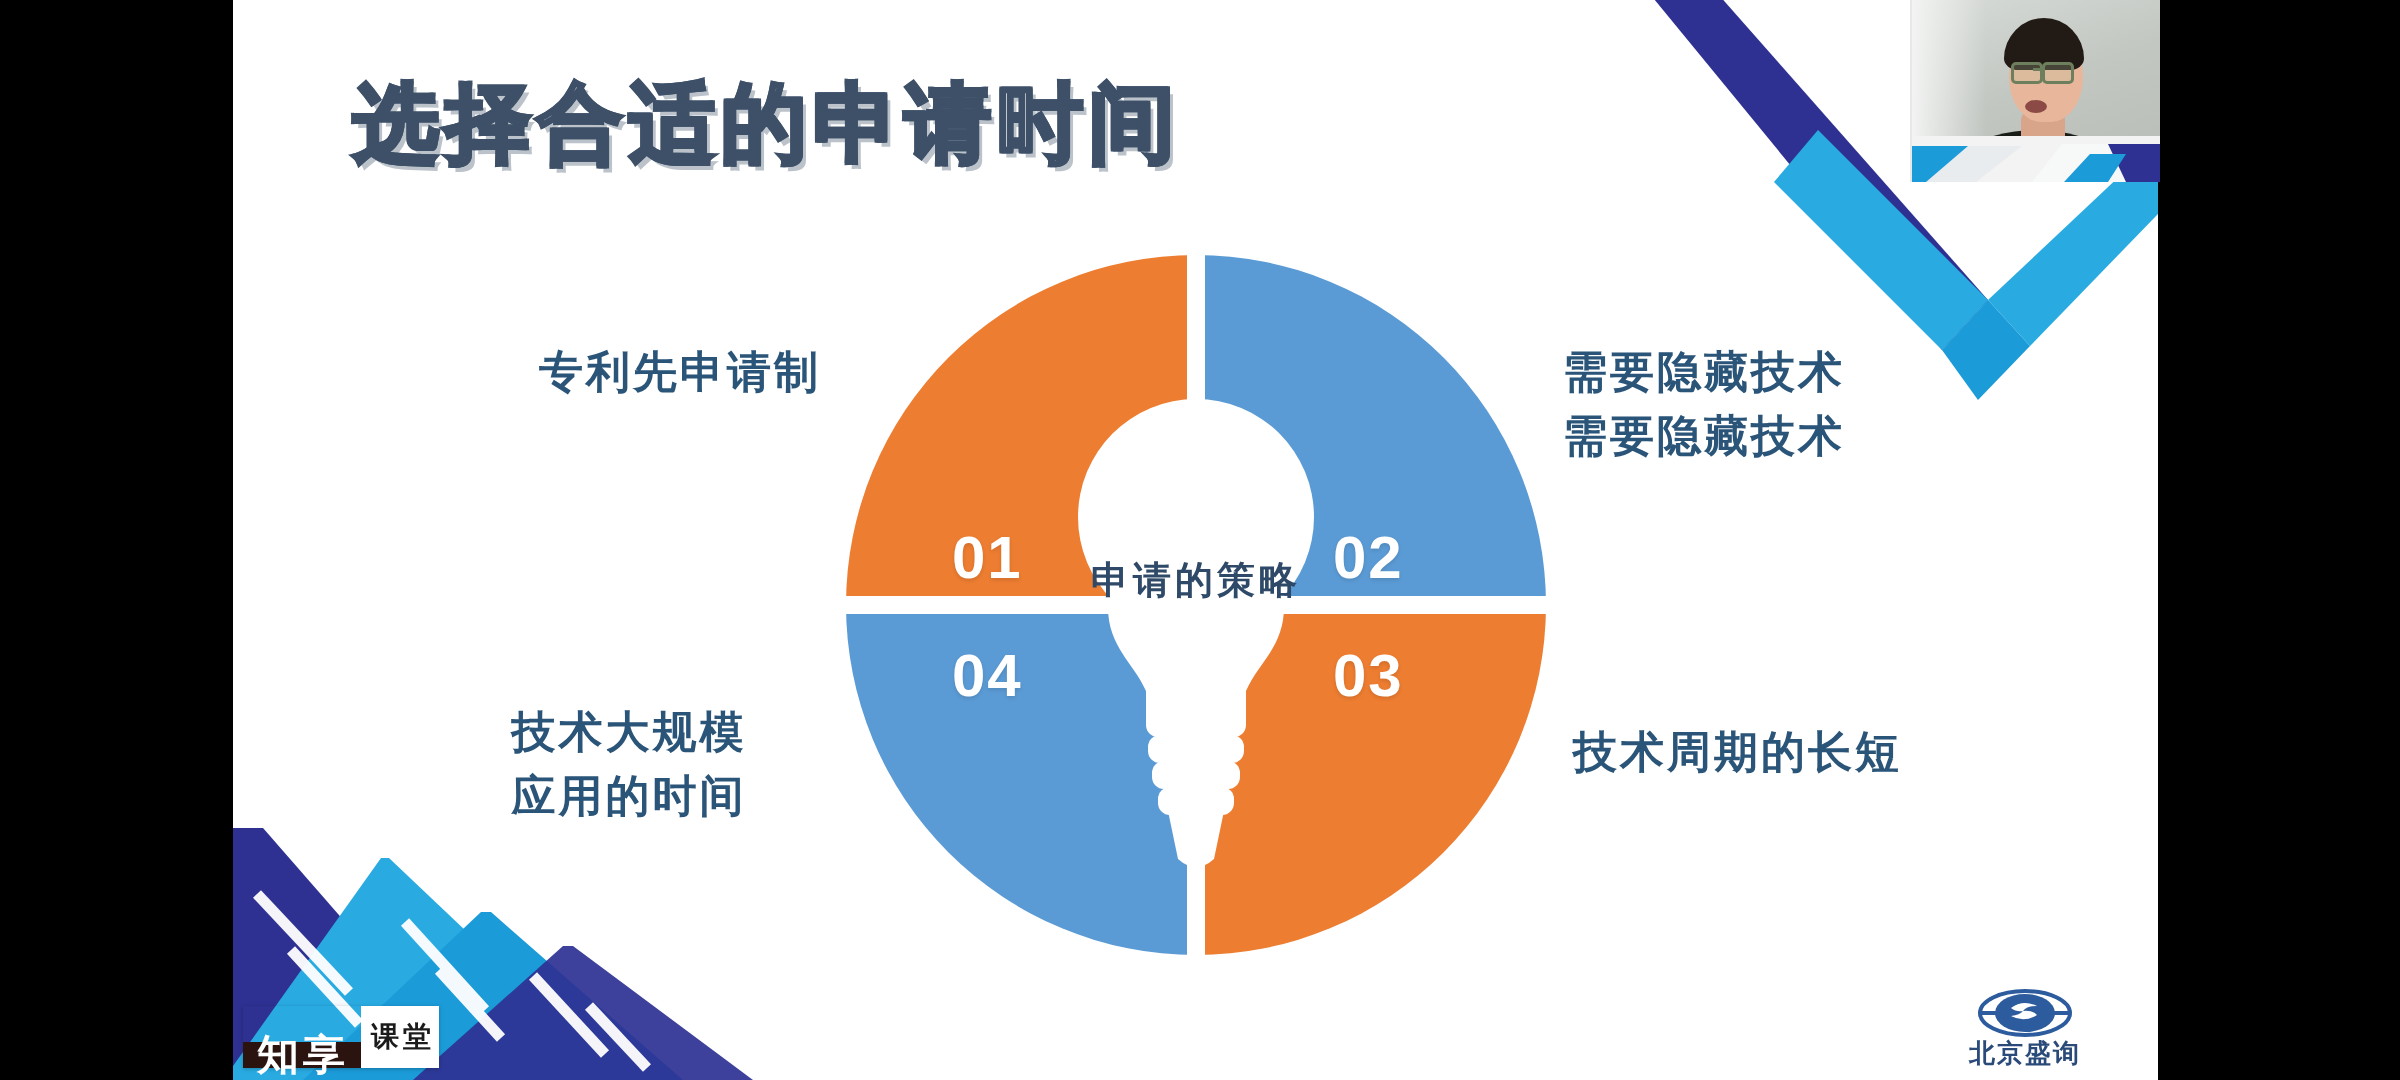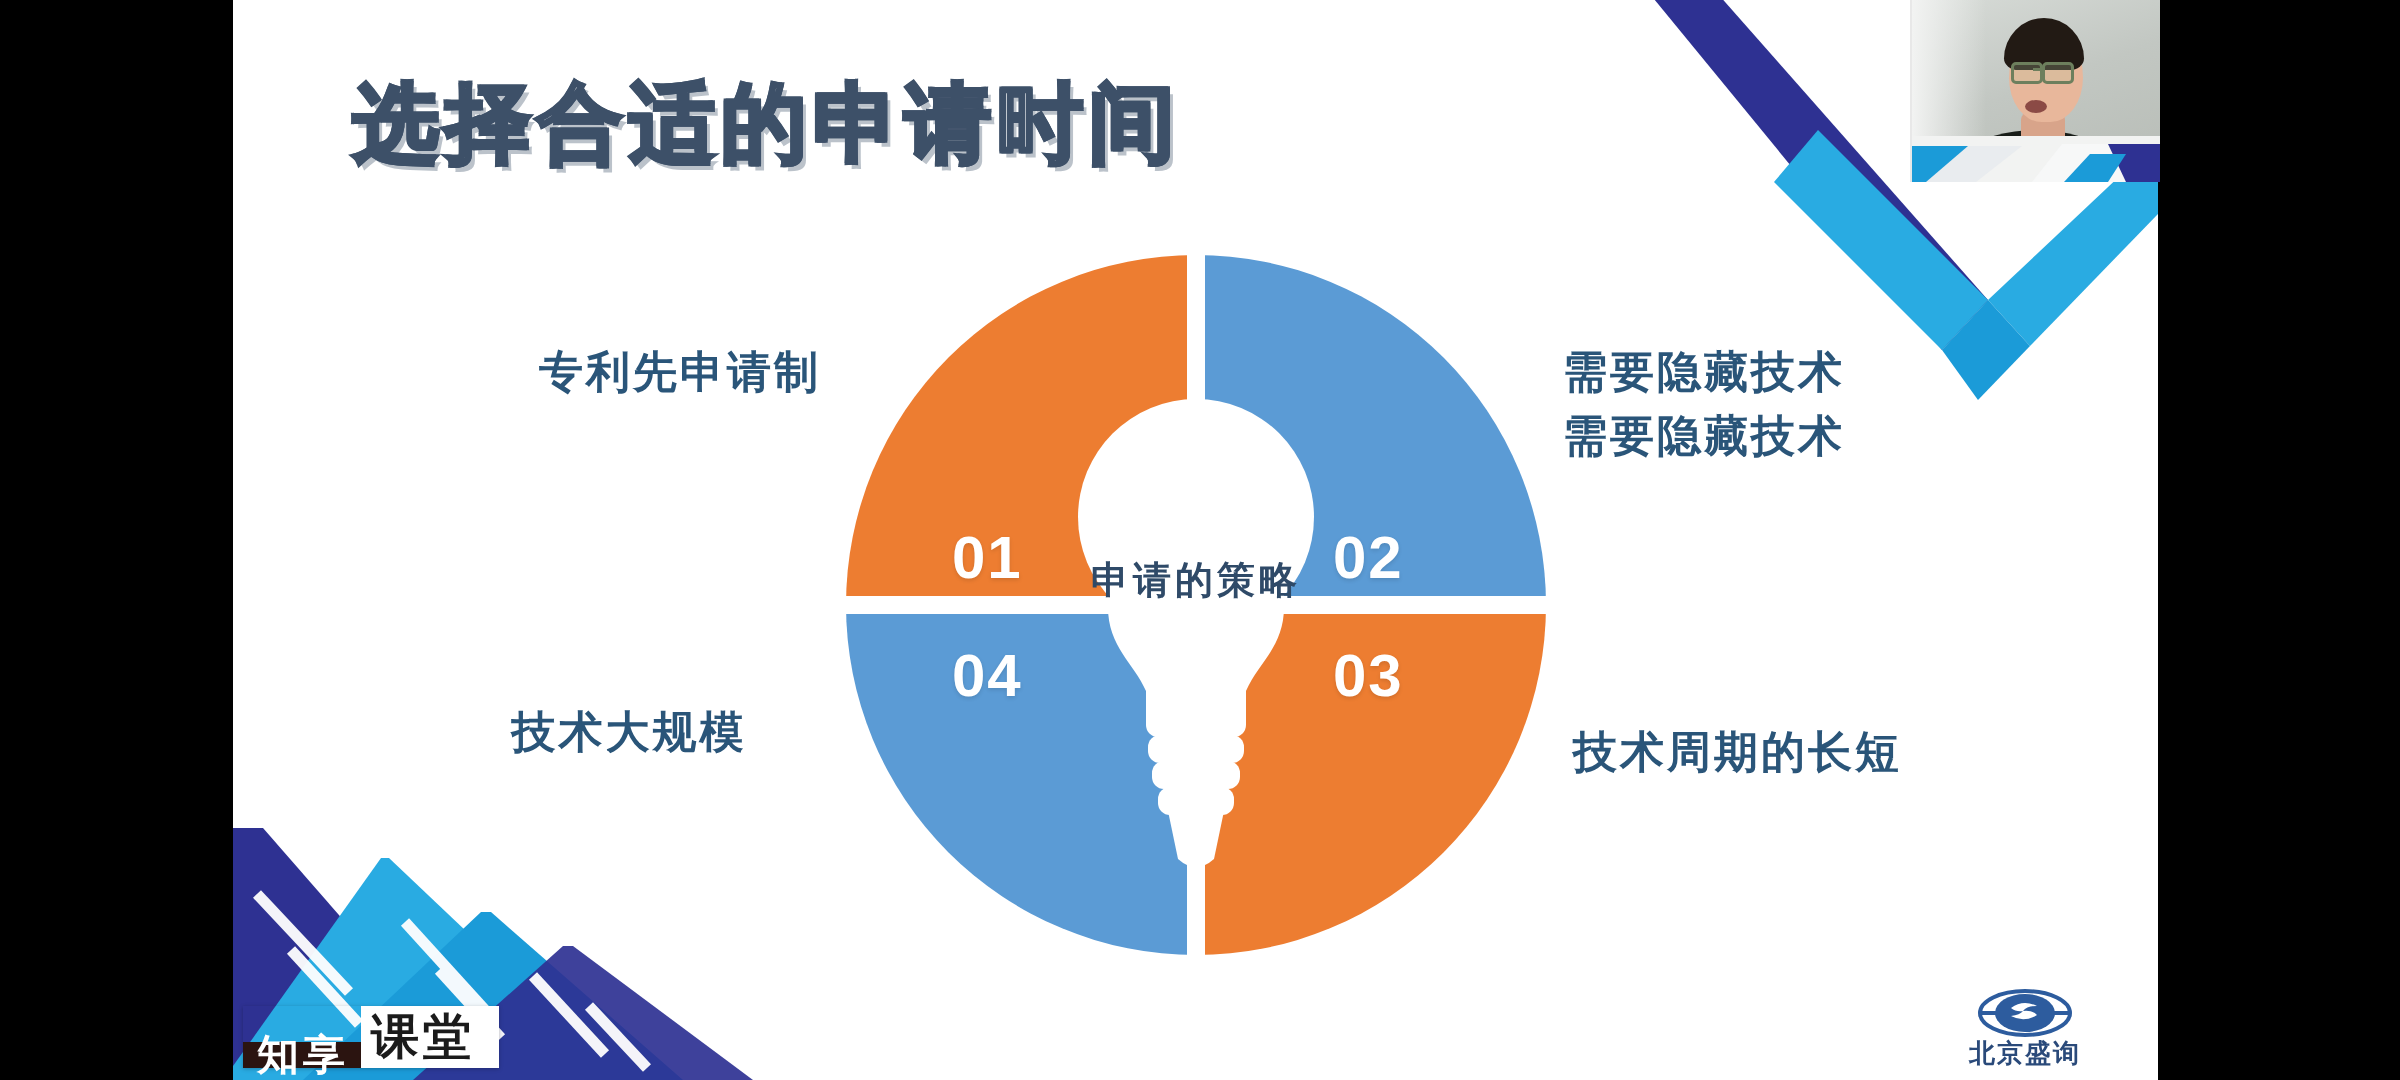--- a/index.html
+++ b/index.html
@@ -140,24 +140,24 @@
     font-weight: bold;
     letter-spacing: 4px;
     padding: 2px 12px 2px 14px;
     display: flex;
     align-items: center;
     margin-top: 36px;
   }
   #wm-right {
     background: #ffffff;
     color: #1b1b1b;
-    font-size: 48px;
+    font-size: 28px;
     font-weight: bold;
     letter-spacing: 4px;
-    padding: 2px 24px 2px 10px;
+    padding: 2px 4px 2px 10px;
     display: flex;
     align-items: center;
   }
 
   
   #brand {
     position: absolute;
     right: 58px;
     bottom: 14px;
     width: 150px;
@@ -339,20 +339,21 @@
       <span class="ln">需要隐藏技术</span>
       <span class="ln">需要隐藏技术</span>
     </div>
 
     <div class="callout" id="cal-03">
       <span class="ln">技术周期的长短</span>
     </div>
 
     <div class="callout" id="cal-04">
       <span class="ln">技术大规模</span>
+      <span class="ln">应用的时间</span>
     </div>
 
     <div id="deco-bl">
       <svg width="520" height="270" viewBox="0 0 520 270" xmlns="http://www.w3.org/2000/svg">
         <g>
           <polygon points="0,18 30,18 250,270 0,270" fill="#2E3192"></polygon>
           <polygon points="148,48 156,48 390,270 -10,270" fill="#29ABE2"></polygon>
           <polygon points="248,102 258,102 450,270 70,270" fill="#1B9BD8"></polygon>
           <polygon points="330,136 340,136 520,270 180,270" fill="#2E3192" opacity="0.92"></polygon>
           <g stroke="#ffffff" stroke-width="11" fill="none" opacity="0.95">

